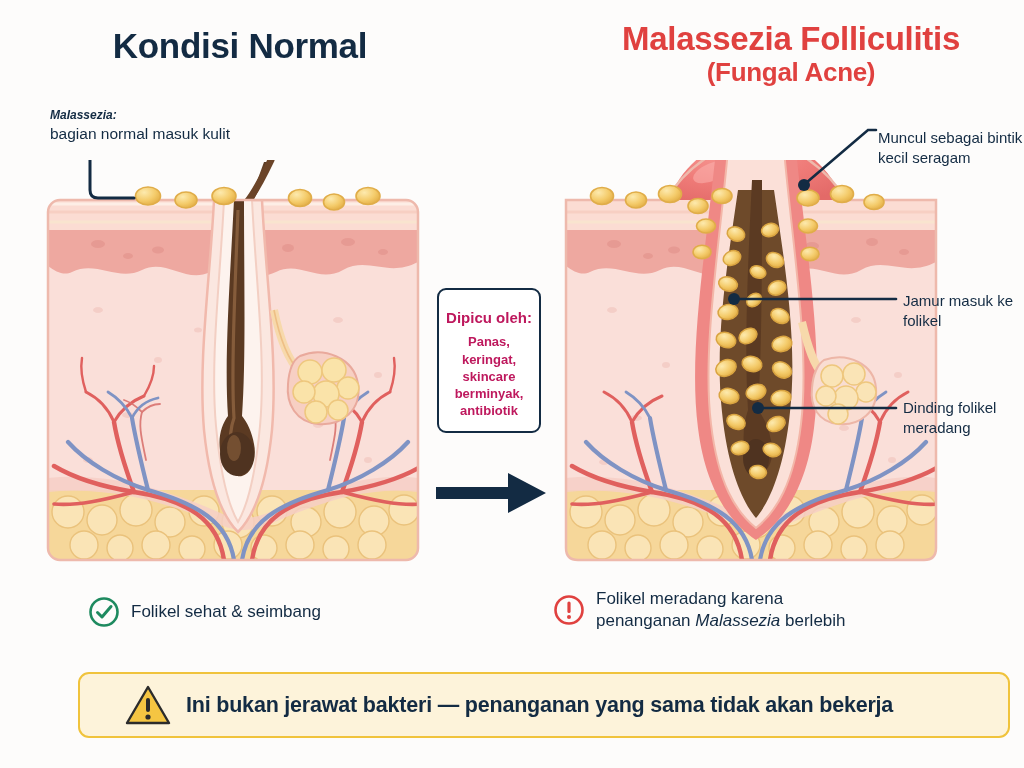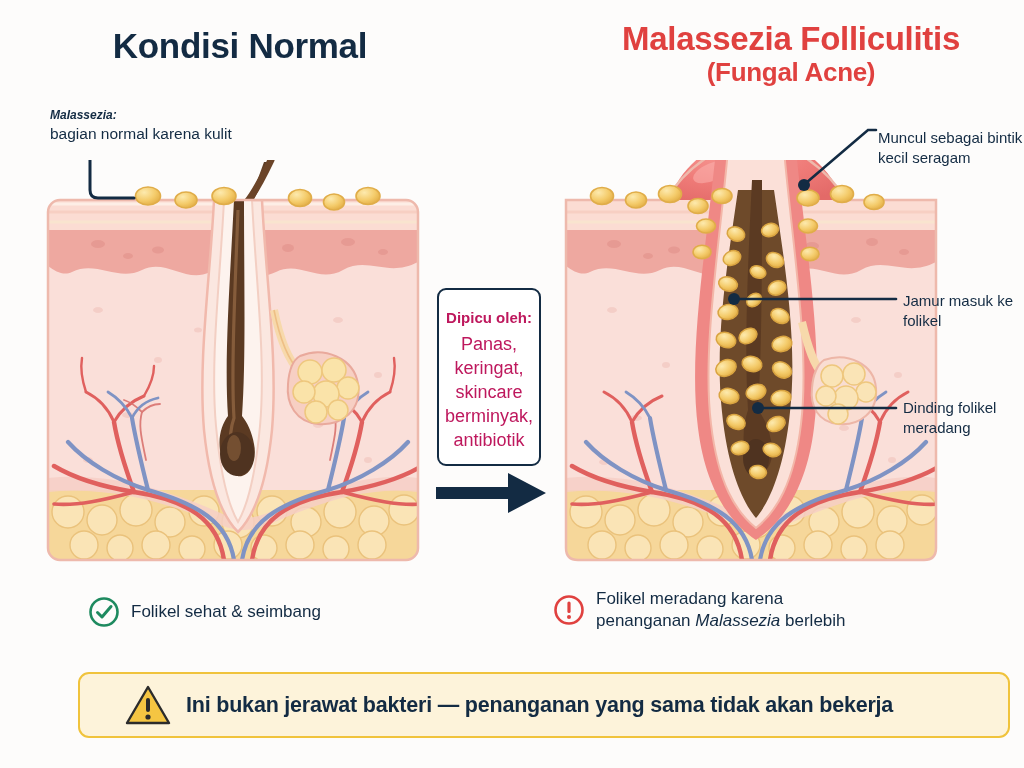--- a/index.html
+++ b/index.html
@@ -39,21 +39,21 @@
   #annR3{left:903px;top:398px;}
 
   
   .trigger-box{
     position:absolute;left:437px;top:288px;width:104px;
     border:2px solid #132b43;border-radius:9px;background:#ffffff;
     padding:19px 6px 11px 6px;text-align:center;color:#be185d;
     box-sizing:border-box;
   }
   .trigger-box .t-h{font-size:15px;font-weight:bold;margin-bottom:7px;line-height:1.15;}
-  .trigger-box .t-b{font-size:18px;line-height:1.33;}
+  .trigger-box .t-b{font-size:13px;line-height:1.33;font-weight:bold;}
 
   
   .cap{position:absolute;display:flex;align-items:center;gap:11px;color:#132b43;}
   #capLeft{left:88px;top:596px;}
   #capRight{left:553px;top:588px;}
   .cap .txt{font-size:17px;line-height:1.28;}
   .cap .txt i{font-style:italic;}
 
   
   .banner{
@@ -77,21 +77,21 @@
 
   <div class="title-left">Kondisi Normal</div>
 
   <div class="title-right">
     <span>Malassezia Folliculitis</span>
     <span class="sub">(Fungal Acne)</span>
   </div>
 
   <div class="ann-left">
     <span class="hd">Malassezia:</span>
-    <span class="bd">bagian normal karena kulit</span>
+    <span class="bd">bagian normal masuk kulit</span>
   </div>
 
   <svg width="400" height="420" viewBox="0 0 400 420" style="position:absolute;left:38px;top:160px;">
     <defs>
       <clipPath id="Lclip">
         <rect x="10" y="40" width="370" height="360" rx="12" ry="12"></rect>
       </clipPath>
       <linearGradient id="Lhair" x1="0" y1="0" x2="1" y2="0">
         <stop offset="0%" stop-color="#5b3a22"></stop>
         <stop offset="45%" stop-color="#8d6340"></stop>

